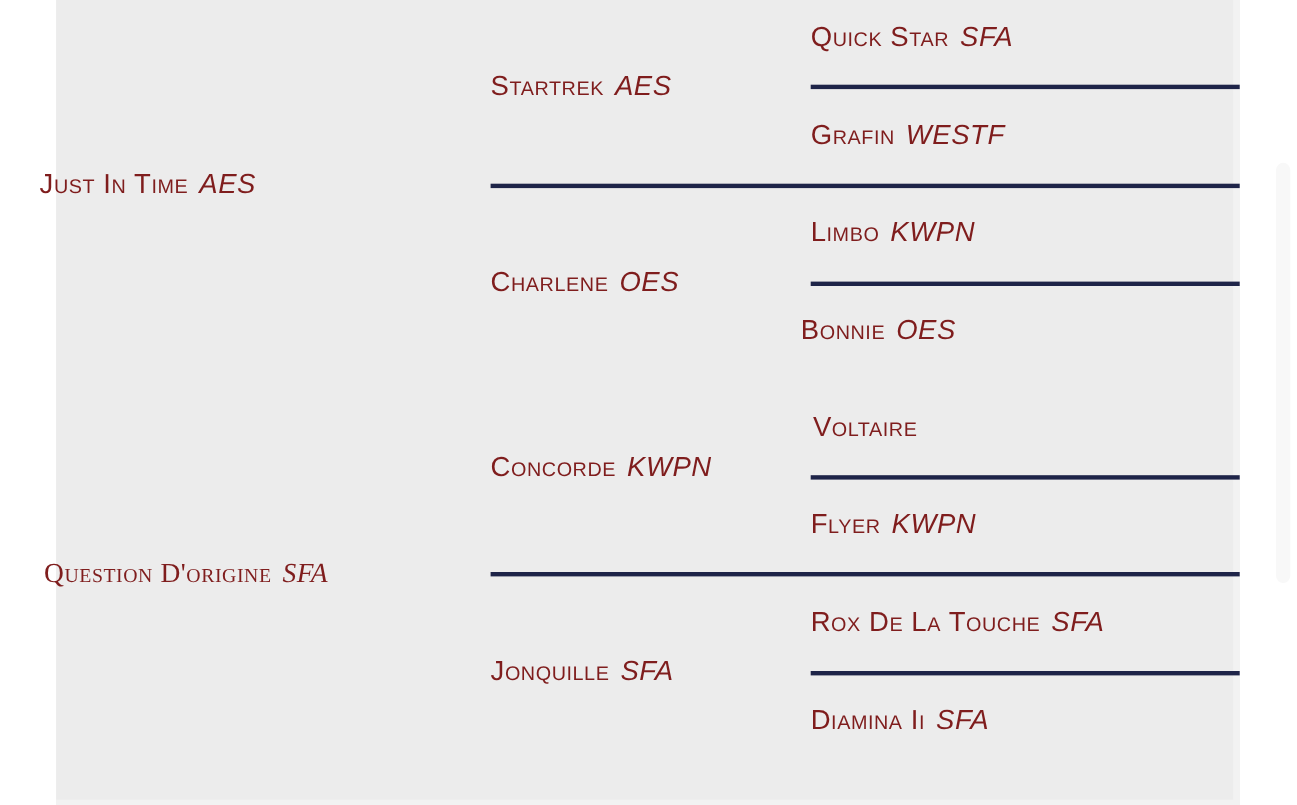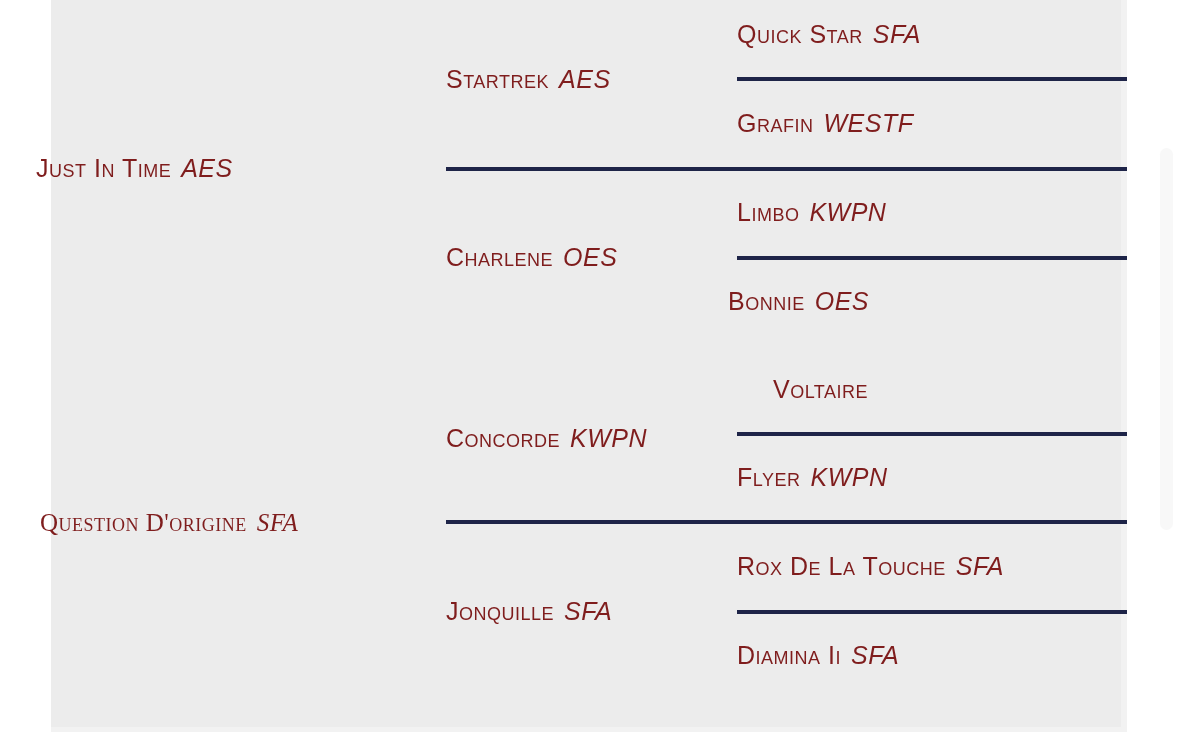--- a/index.html
+++ b/index.html
@@ -89,40 +89,40 @@
   <div class="node" style="left:40px; top:522px;font-family:Liberation Serif, serif;">
     <span class="nm">Question D'origine</span><span class="reg">SFA</span>
   </div>
 
   <div class="node" style="left:446px; top:79px;">
     <span class="nm">Startrek</span><span class="reg">AES</span>
   </div>
   <div class="node" style="left:446px; top:257px;">
     <span class="nm">Charlene</span><span class="reg">OES</span>
   </div>
-  <div class="node" style="left:446px; top:438px;">
+  <div class="node" style="left:446px; top:425px;">
     <span class="nm">Concorde</span><span class="reg">KWPN</span>
   </div>
   <div class="node" style="left:446px; top:611px;">
     <span class="nm">Jonquille</span><span class="reg">SFA</span>
   </div>
 
   <div class="node" style="left:737px; top:34px;">
     <span class="nm">Quick Star</span><span class="reg">SFA</span>
   </div>
   <div class="node" style="left:737px; top:123px;">
     <span class="nm">Grafin</span><span class="reg">WESTF</span>
   </div>
   <div class="node" style="left:737px; top:212px;">
     <span class="nm">Limbo</span><span class="reg">KWPN</span>
   </div>
   <div class="node" style="left:728px; top:301px;">
     <span class="nm">Bonnie</span><span class="reg">OES</span>
   </div>
-  <div class="node" style="left:773px; top:389px;">
+  <div class="node" style="left:739px; top:389px;">
     <span class="nm">Voltaire</span><span class="reg"></span>
   </div>
   <div class="node" style="left:737px; top:477px;">
     <span class="nm">Flyer</span><span class="reg">KWPN</span>
   </div>
   <div class="node" style="left:737px; top:566px;">
     <span class="nm">Rox De La Touche</span><span class="reg">SFA</span>
   </div>
   <div class="node" style="left:737px; top:655px;text-align:center;">
     <span class="nm">Diamina Ii</span><span class="reg">SFA</span>

